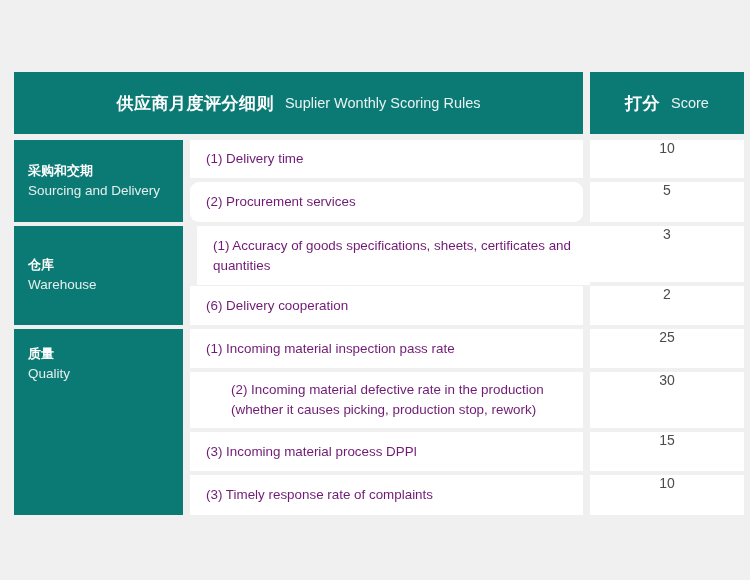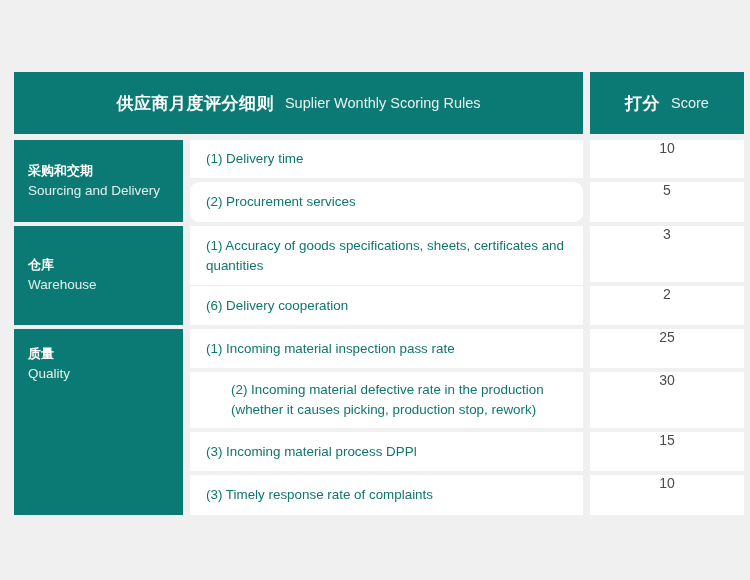--- a/index.html
+++ b/index.html
@@ -95,21 +95,21 @@
     position: absolute;
     left: 176px;
     width: 393px;
     background: #ffffff;
     box-sizing: border-box;
     padding: 0 14px 0 16px;
     display: flex;
     align-items: center;
   }
   .item-text {
-    color: #0f766e;
+    color: #701a75;
     font-size: 13.4px;
     line-height: 1.48;
   }
 
   
   .score-cell {
     position: absolute;
     left: 576px;
     width: 154px;
     background: #ffffff;
@@ -155,21 +155,21 @@
   </div>
   <div class="score-cell" style="top:110px; height:40px;">
     <span class="score-text">5</span>
   </div>
 
   <div class="cat-col" style="top:154px; height:99px;">
     <div class="cat-cn">仓库</div>
     <div class="cat-en">Warehouse</div>
   </div>
 
-  <div class="item-cell" style="top:154px; height:59px;">
+  <div class="item-cell" style="top:154px; height:59px;margin-left:7px;">
     <span class="item-text">(1) Accuracy of goods specifications, sheets, certificates and quantities</span>
   </div>
   <div class="score-cell" style="top:154px; height:56px;">
     <span class="score-text">3</span>
   </div>
 
   <div class="item-cell" style="top:214px; height:39px;">
     <span class="item-text">(6) Delivery cooperation</span>
   </div>
   <div class="score-cell" style="top:214px; height:39px;">

